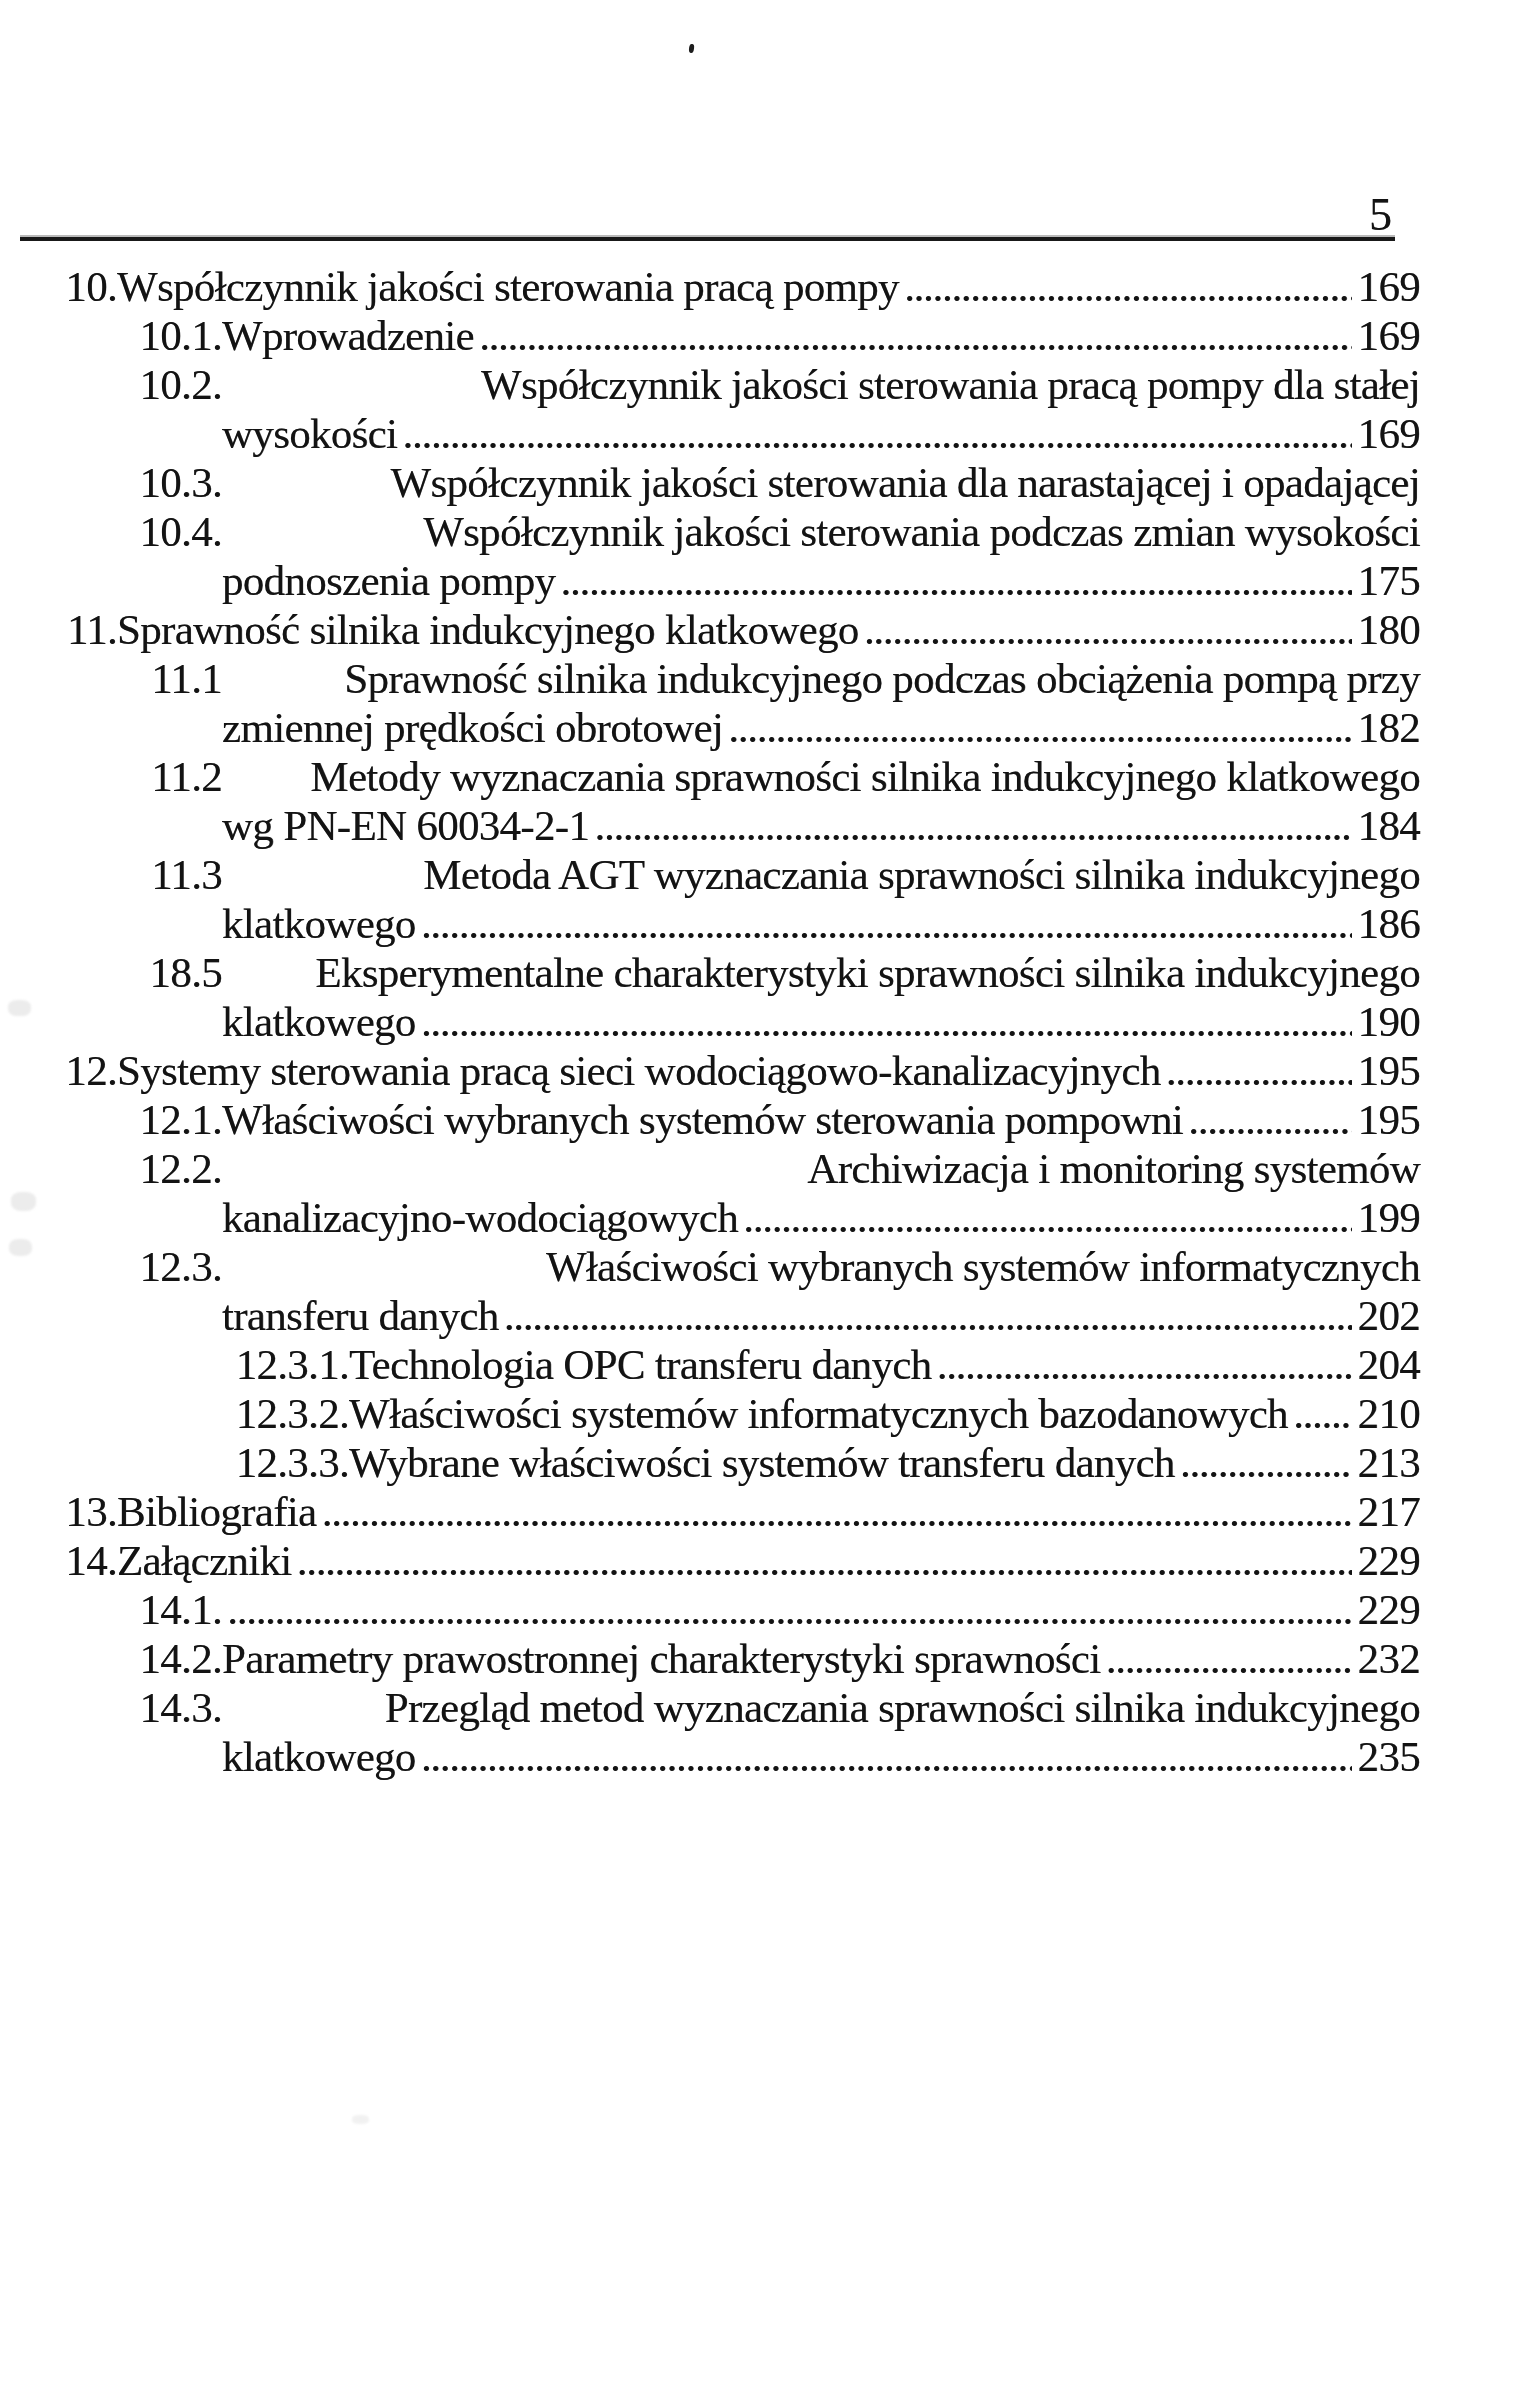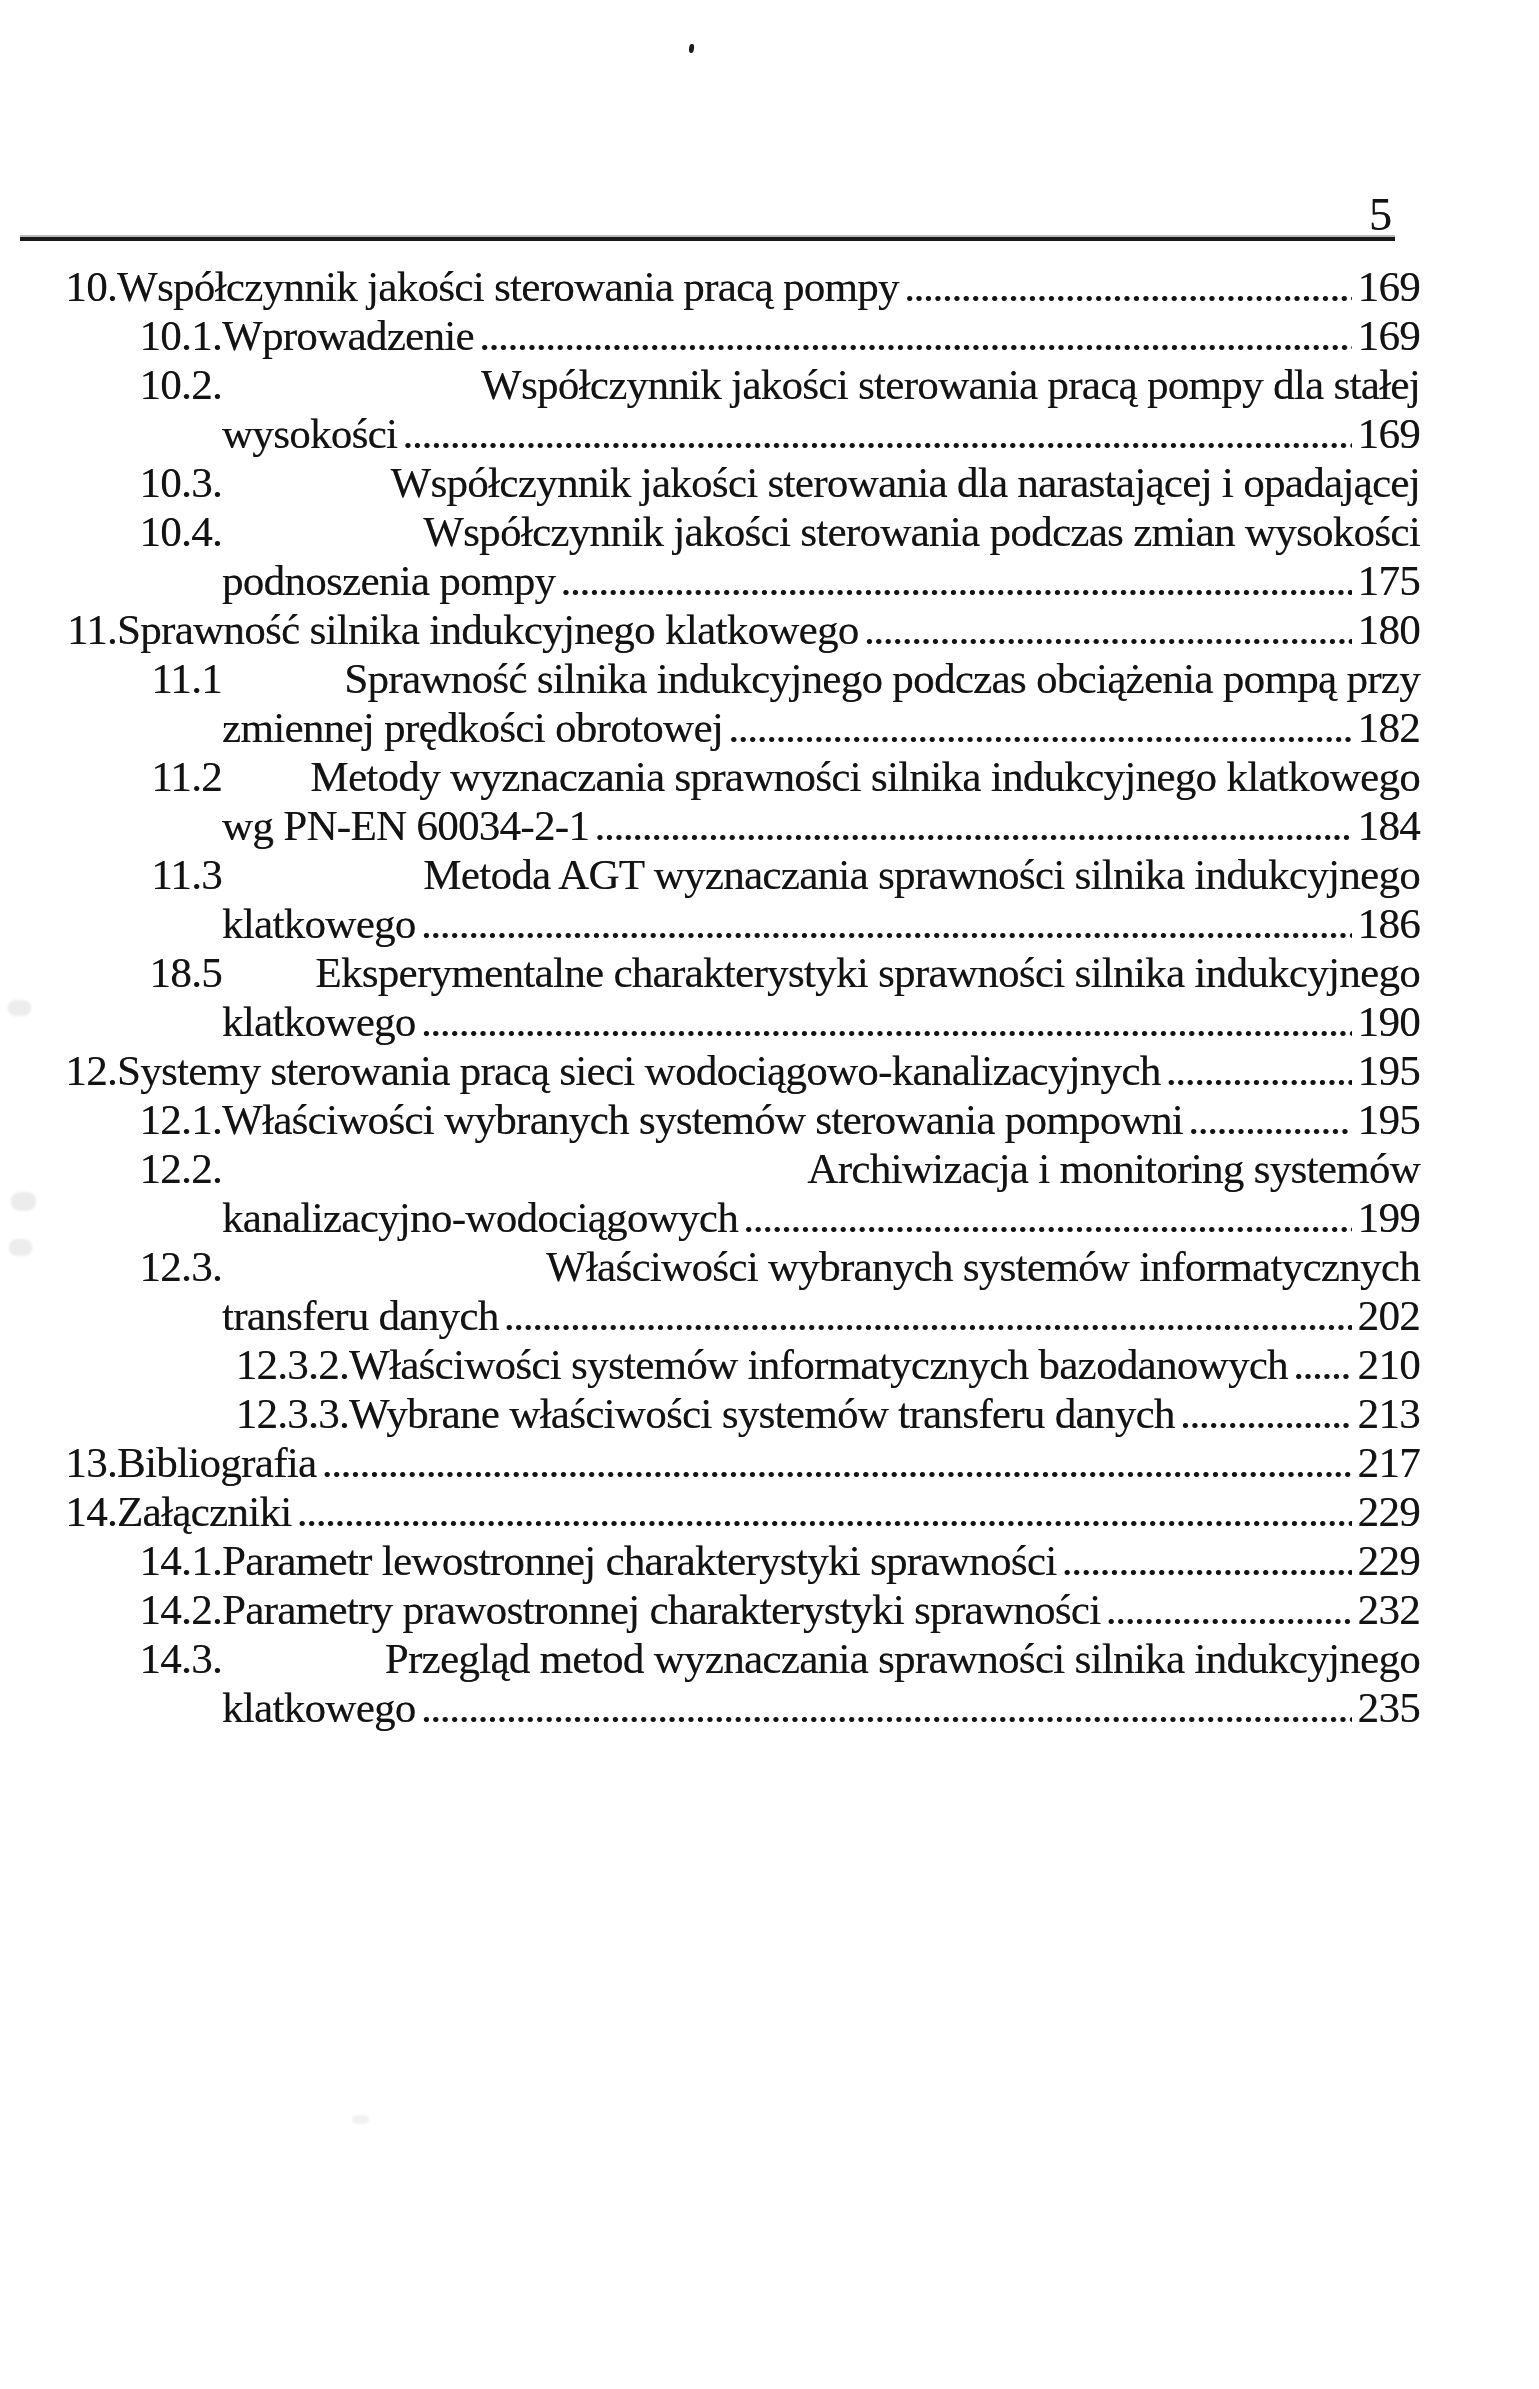--- a/index.html
+++ b/index.html
@@ -207,20 +207,30 @@
         <div class="entry-body">
           <div class="wrap-line">Właściwości wybranych systemów informatycznych</div>
           <div class="last-line">
             <span class="line-text">transferu danych</span>
             <span class="leader"></span>
             <span class="pg">202</span>
           </div>
         </div>
       </div>
       <div class="entry lvl3">
+        <span class="num">12.3.1.</span>
+        <div class="entry-body">
+          <div class="last-line">
+            <span class="line-text">Technologia OPC transferu danych</span>
+            <span class="leader"></span>
+            <span class="pg">204</span>
+          </div>
+        </div>
+      </div>
+      <div class="entry lvl3">
         <span class="num">12.3.2.</span>
         <div class="entry-body">
           <div class="last-line">
             <span class="line-text">Właściwości systemów informatycznych bazodanowych</span>
             <span class="leader"></span>
             <span class="pg">210</span>
           </div>
         </div>
       </div>
       <div class="entry lvl3">
@@ -250,21 +260,20 @@
             <span class="line-text">Załączniki</span>
             <span class="leader"></span>
             <span class="pg">229</span>
           </div>
         </div>
       </div>
       <div class="entry lvl2">
         <span class="num">14.1.</span>
         <div class="entry-body">
           <div class="last-line">
-            <span class="line-text">Parametr lewostronnej charakterystyki sprawności</span>
             <span class="leader"></span>
             <span class="pg">229</span>
           </div>
         </div>
       </div>
       <div class="entry lvl2">
         <span class="num">14.2.</span>
         <div class="entry-body">
           <div class="last-line">
             <span class="line-text">Parametry prawostronnej charakterystyki sprawności</span>

